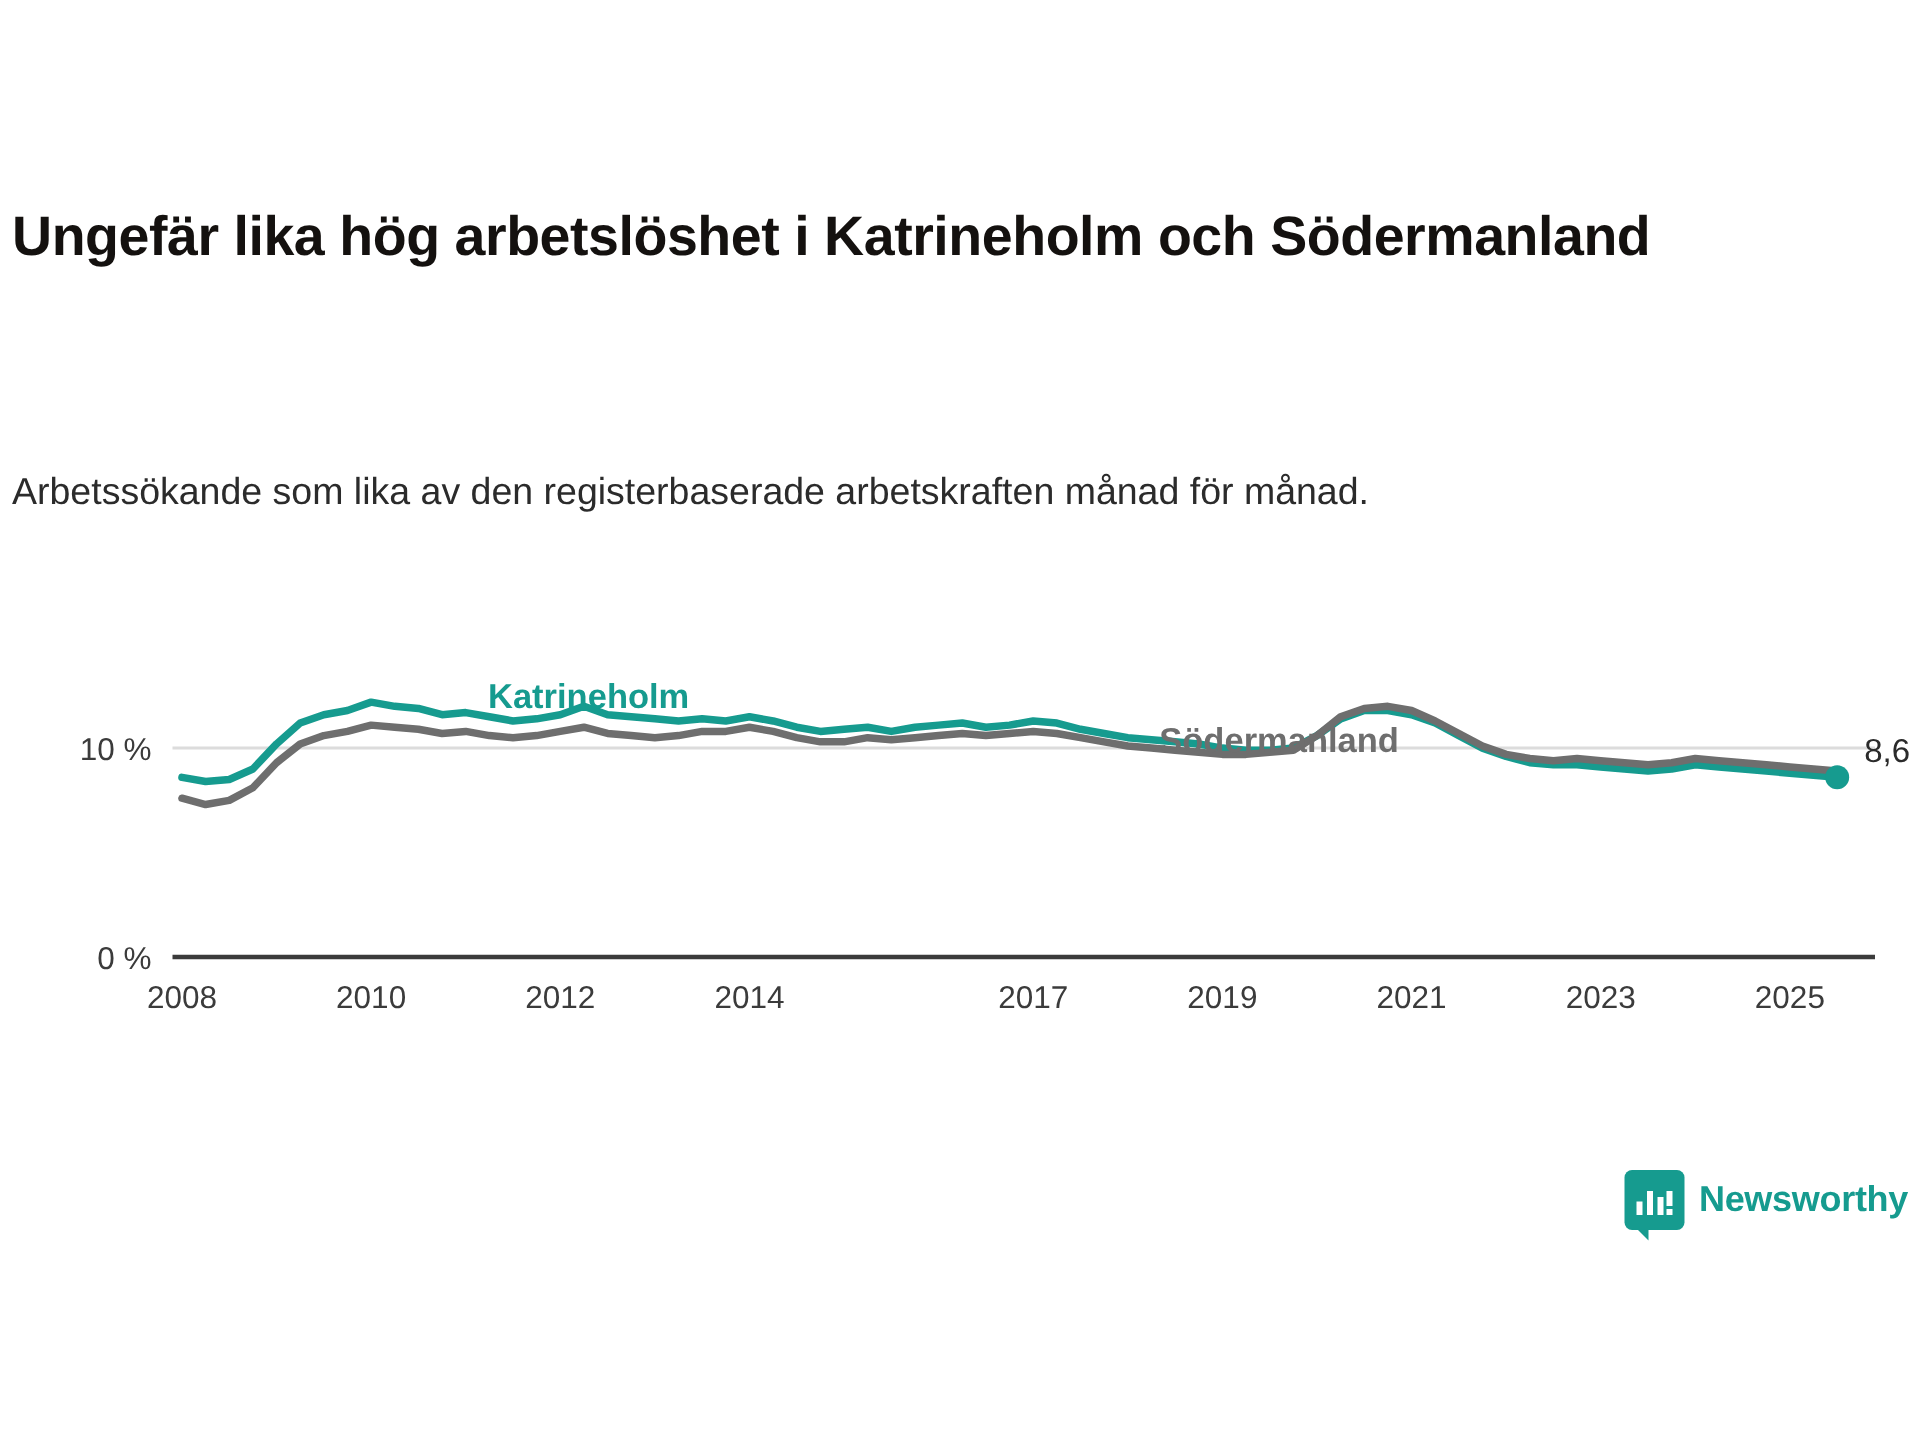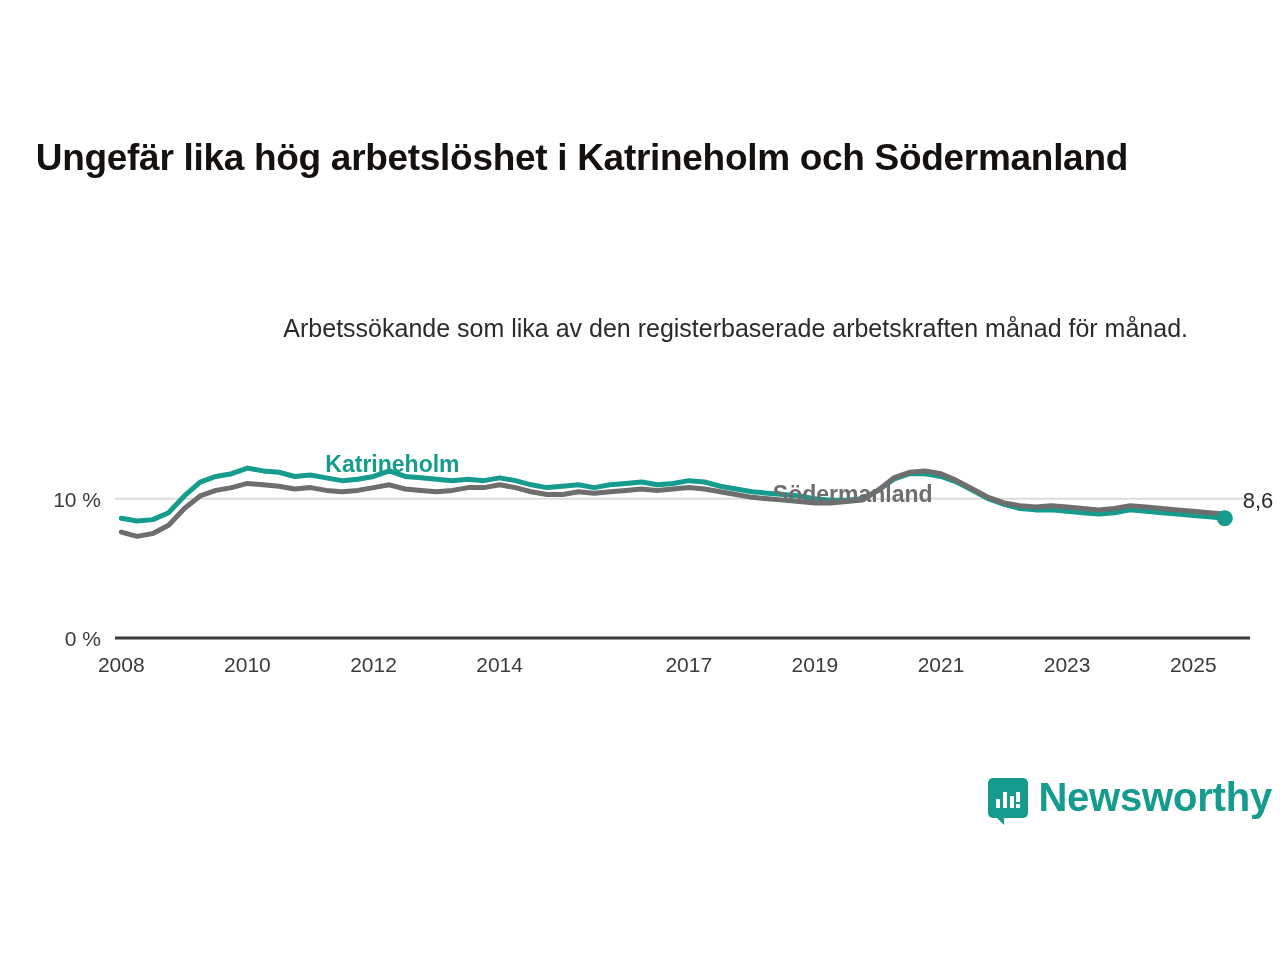--- a/index.html
+++ b/index.html
@@ -11,21 +11,20 @@
     width: 1280px;
     height: 960px;
     font-family: "Liberation Sans", sans-serif;
     color: #1a1a1a;
     position: relative;
     overflow: hidden;
   }
   .page {
     position: absolute;
     inset: 0;
-    text-align: right;
   }
   .title {
     position: absolute;
     left: 8px;
     top: 136px;
     width: 1120px;
     font-size: 37px;
     font-weight: bold;
     line-height: 1.17;
     letter-spacing: -0.3px;
@@ -130,21 +129,21 @@
   }
   .logo-dot-stem {
     position: absolute;
     right: 8px;
     bottom: 16px;
     width: 4px;
     height: 10px;
     background: #ffffff;
   }
   .logo-text {
-    font-size: 40px;
+    font-size: 24px;
     font-weight: bold;
     color: #169b8f;
     letter-spacing: -0.2px;
   }
 </style>
 </head>
 <body>
 
 <div class="page">
 

